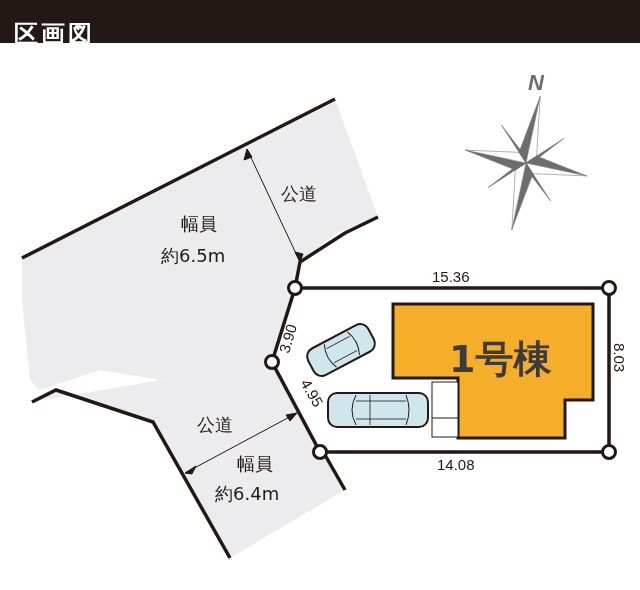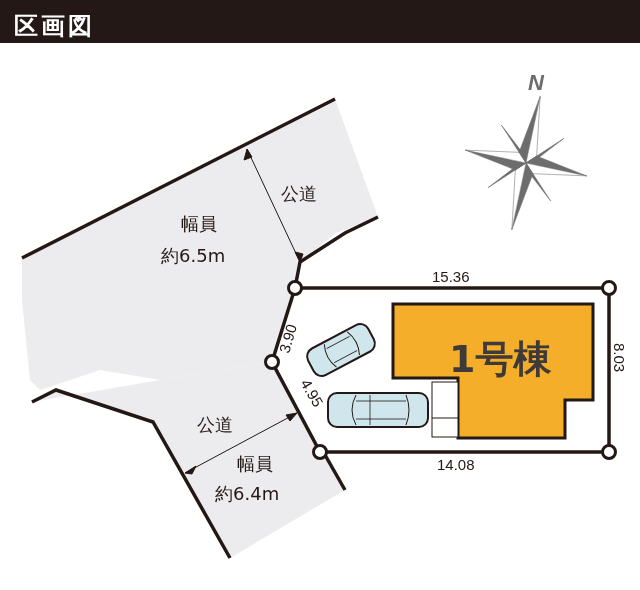--- a/index.html
+++ b/index.html
@@ -2,21 +2,21 @@
 <html><head>
 <meta charset="utf-8">
 <style>
   html, body { margin: 0; padding: 0; background: #ffffff; }
   body { width: 640px; height: 590px; overflow: hidden; position: relative; font-family: "DejaVu Sans", sans-serif; }
   .header {
     position: absolute; left: 0; top: 0; width: 640px; height: 43px;
     background: #231815;
   }
   .header-title {
-    position: absolute; left: 14px; top: 10px;
+    position: absolute; left: 14px; top: 18px;
     color: #ffffff; font-family: "DejaVu Serif", serif; font-size: 24px; font-weight: bold;
     letter-spacing: 3px;
   }
   svg.plan { position: absolute; left: 0; top: 0; }
   .road-label { font-family: "DejaVu Sans", sans-serif; font-size: 18px; fill: #231815; }
   .dim { font-family: "Liberation Sans", sans-serif; font-size: 15px; fill: #231815; }
   .bldg-label { font-family: "DejaVu Sans", sans-serif; font-size: 38px; font-weight: bold; fill: #3e3a39; }
   .compass-n { font-family: "Liberation Sans", sans-serif; font-size: 22px; font-weight: bold; font-style: italic; fill: #6d6d6d; }
 </style>
 </head>

